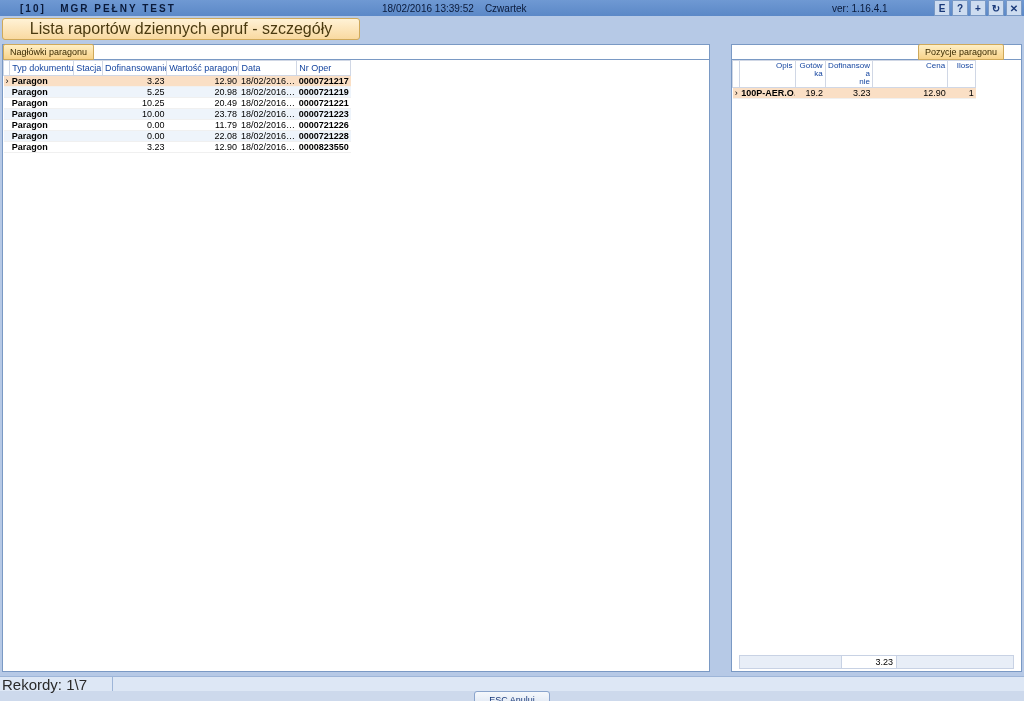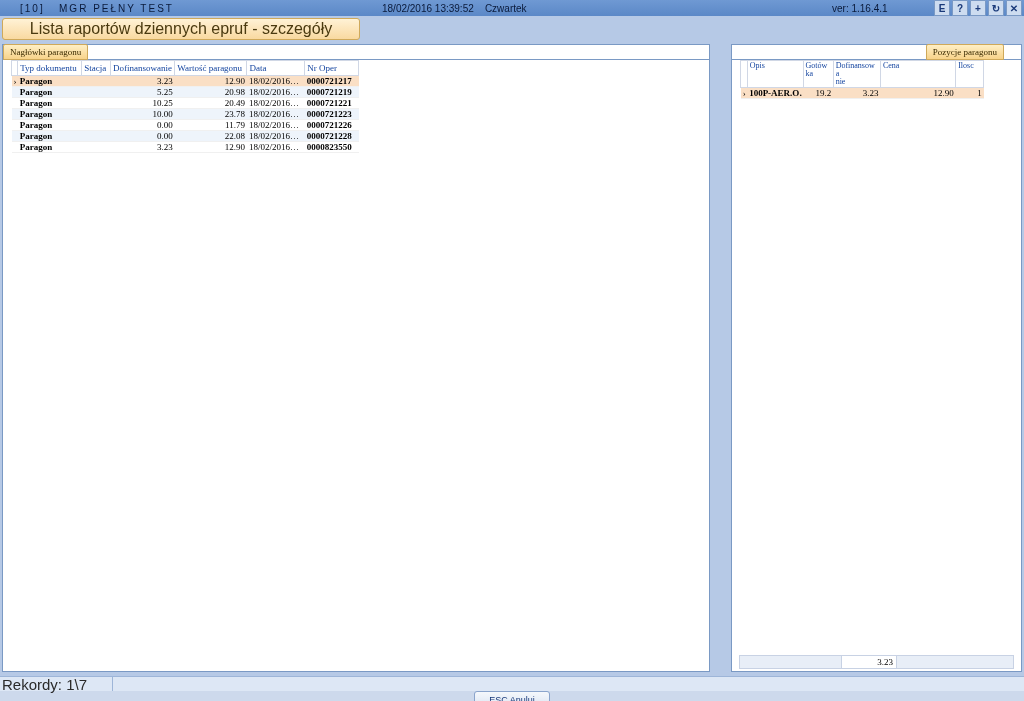--- a/index.html
+++ b/index.html
@@ -18,21 +18,21 @@
     background: linear-gradient(to bottom, #6f99d3, #5b88c7);
     height: 16px;
     color: #0a1a3a;
     display: flex;
     align-items: center;
     padding: 0 4px;
     font-size: 10px;
     position: relative;
   }
   .titlebar .left {
-    font-weight: normal;
+    font-weight: bold;
     letter-spacing: 2px;
     padding-left: 16px;
   }
   .titlebar .center {
     position: absolute;
     left: 382px;
   }
   .titlebar .ver {
     position: absolute;
     left: 832px;
@@ -78,21 +78,20 @@
   }
 
   
   .body-area {
     display: flex;
     width: 100%;
     height: 634px;
     padding: 2px;
     box-sizing: border-box;
     gap: 21px;
-    font-family: Liberation Serif, serif;
   }
 
   
   .panel {
     border: 1px solid #7a99c4;
     background: #ffffff;
     display: flex;
     flex-direction: column;
     box-sizing: border-box;
   }
@@ -131,21 +130,20 @@
     border-top: 1px solid #7a99c4;
     display: flex;
     flex-direction: column;
   }
 
   
   table.grid {
     width: 100%;
     border-collapse: collapse;
     table-layout: fixed;
-    margin-left: 8px;
   }
   .grid th {
     background: #ffffff;
     color: #1646a0;
     font-weight: normal;
     font-size: 9px;
     text-align: left;
     border: 1px solid #d0d7e5;
     padding: 1px 2px;
     height: 12px;
@@ -179,20 +177,21 @@
   
   .right-panel .grid th {
     height: 20px;
     line-height: 8px;
     font-size: 8px;
     overflow: hidden;
     word-break: break-all;
     white-space: normal;
     vertical-align: top;
     padding-top: 1px;
+    text-align: right;
   }
 
   
   .summary-box {
     position: absolute;
     bottom: 2px;
     left: 7px;
     right: 7px;
     height: 14px;
     display: flex;

